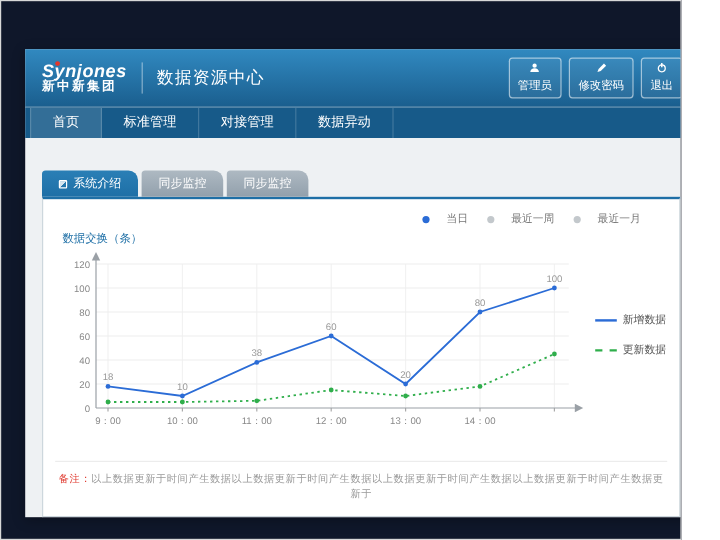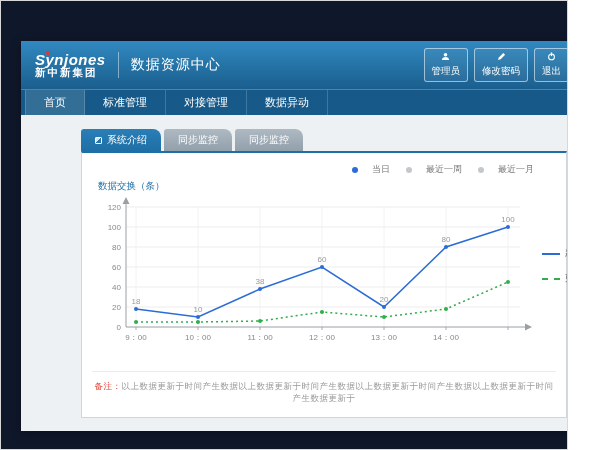--- a/index.html
+++ b/index.html
@@ -44,21 +44,21 @@
     display:flex; align-items:center; color:#fff; font-size:11px;
   }
   .nav-item{
     padding:0 18px; line-height:25px; cursor:pointer;
     border-right:1px solid rgba(255,255,255,.18);
   }
   .nav-item:first-child{ border-left:1px solid rgba(255,255,255,.18); margin-left:4px; }
   .nav-item.active{ background:rgba(255,255,255,.12); }
 
   
-  .content{ flex:1; padding:14px 14px 0 14px; overflow:hidden;margin-left:46px; }
+  .content{ flex:1; padding:27px 14px 0 14px; overflow:hidden; }
   .tabs{ display:flex; gap:3px; padding-left:0; }
   .tab{
     height:22px; padding:0 14px; display:flex; align-items:center; gap:5px;
     font-size:10px; color:#fff; cursor:pointer;
     border-radius:3px 8px 0 0;
     background:linear-gradient(180deg,#aeb9c2,#92a0ac);
   }
   .tab.active{ background:linear-gradient(180deg,#2a7fb6,var(--accent,#1e6fa6)); }
   .tab-icon{
     width:7px; height:7px; border:1px solid #fff; border-radius:1px; display:inline-block;

